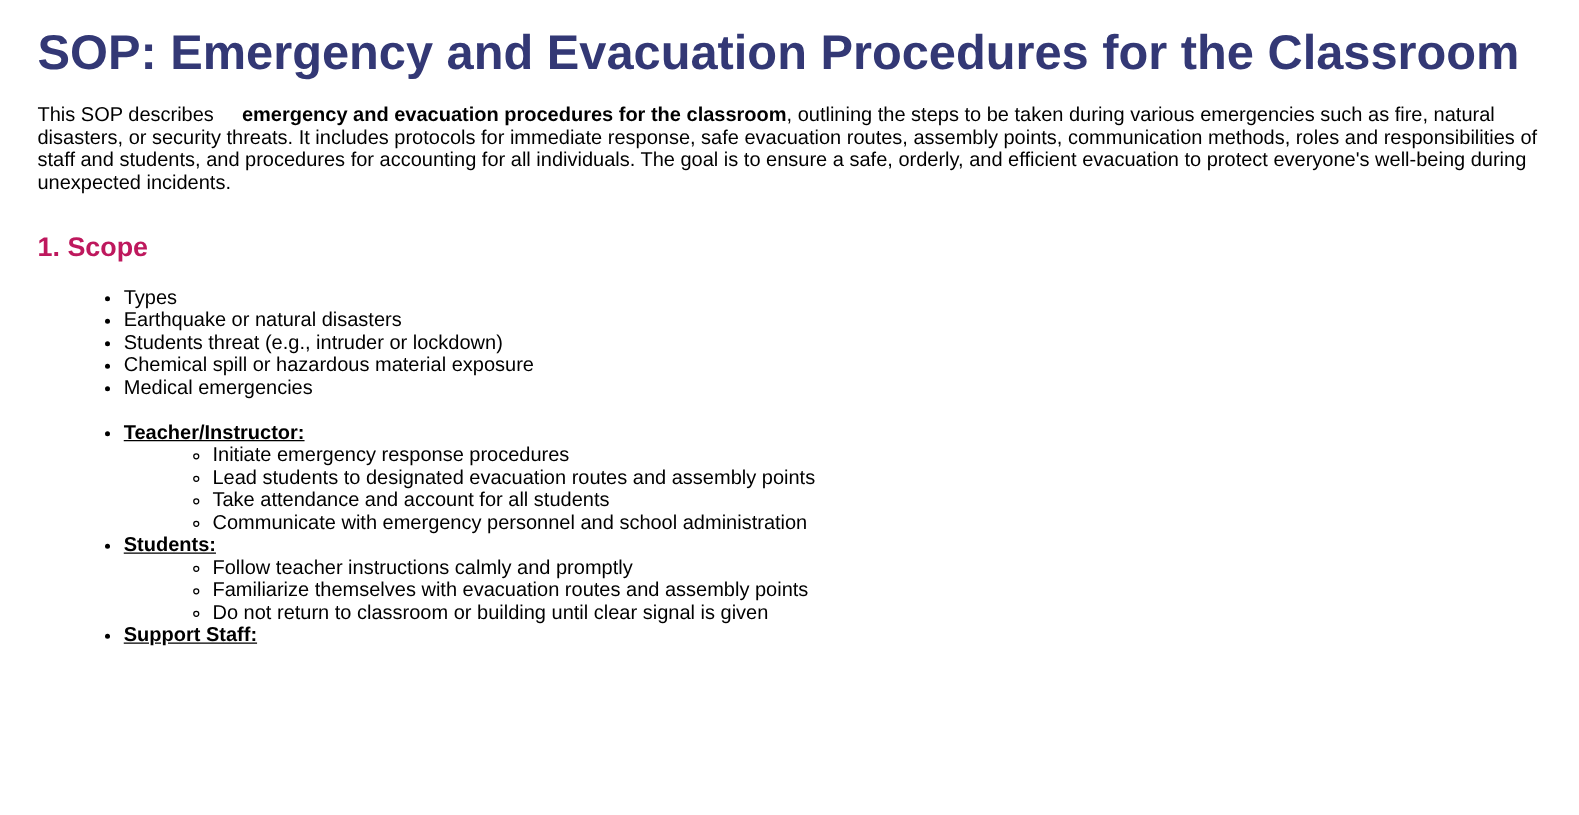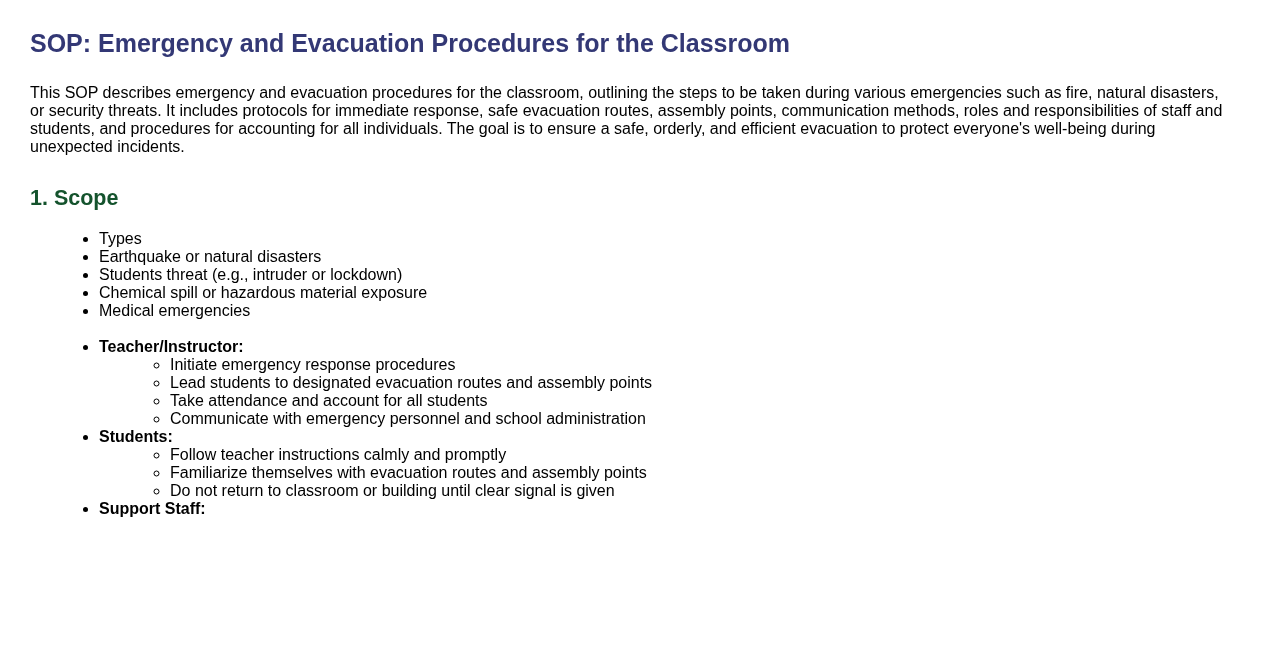--- a/index.html
+++ b/index.html
@@ -11,47 +11,47 @@
     background: #ffffff;
   }
   .doc {
     padding: 8px 30px 0 30px;
     font-family: "Liberation Sans", "DejaVu Sans", sans-serif;
     font-size: 16px;
     line-height: 18px;
     color: #000000;
   }
   h1.doc-title {
-    font-size: 25px;
+    font-size: 39px;
     line-height: 34px;
     font-weight: bold;
     margin: 18px 0 24px 0;
     color: #333875;
   }
   h2.section-heading {
     font-size: 21.5px;
     line-height: 24px;
     font-weight: bold;
     margin: 30px 0 20px 0;
-    color: #14532d;
+    color: #be185d;
   }
   p { margin: 16px 0; }
   ul.top-list {
     margin: 18px 0;
     padding-left: 69px;
     list-style-type: disc;
   }
   ul.sub-list {
     margin: 0;
     padding-left: 71px;
     list-style-type: circle;
   }
   li { line-height: 18px; }
-  .role-label { font-weight: bold; }
-  .intro-bold { font-weight: normal; }
+  .role-label { font-weight: bold; text-decoration: underline; }
+  .intro-bold { font-weight: bold; margin-left: 18px; }
 </style>
 </head>
 <body>
 
 <div class="doc">
 
   <h1 class="doc-title">SOP: Emergency and Evacuation Procedures for the Classroom</h1>
 
   <p class="intro"><span>This SOP describes </span><strong class="intro-bold">emergency and evacuation procedures for the classroom</strong><span>, outlining the steps to be taken during various emergencies such as fire, natural disasters, or security threats. It includes protocols for immediate response, safe evacuation routes, assembly points, communication methods, roles and responsibilities of staff and students, and procedures for accounting for all individuals. The goal is to ensure a safe, orderly, and efficient evacuation to protect everyone's well-being during unexpected incidents.</span></p>
 

